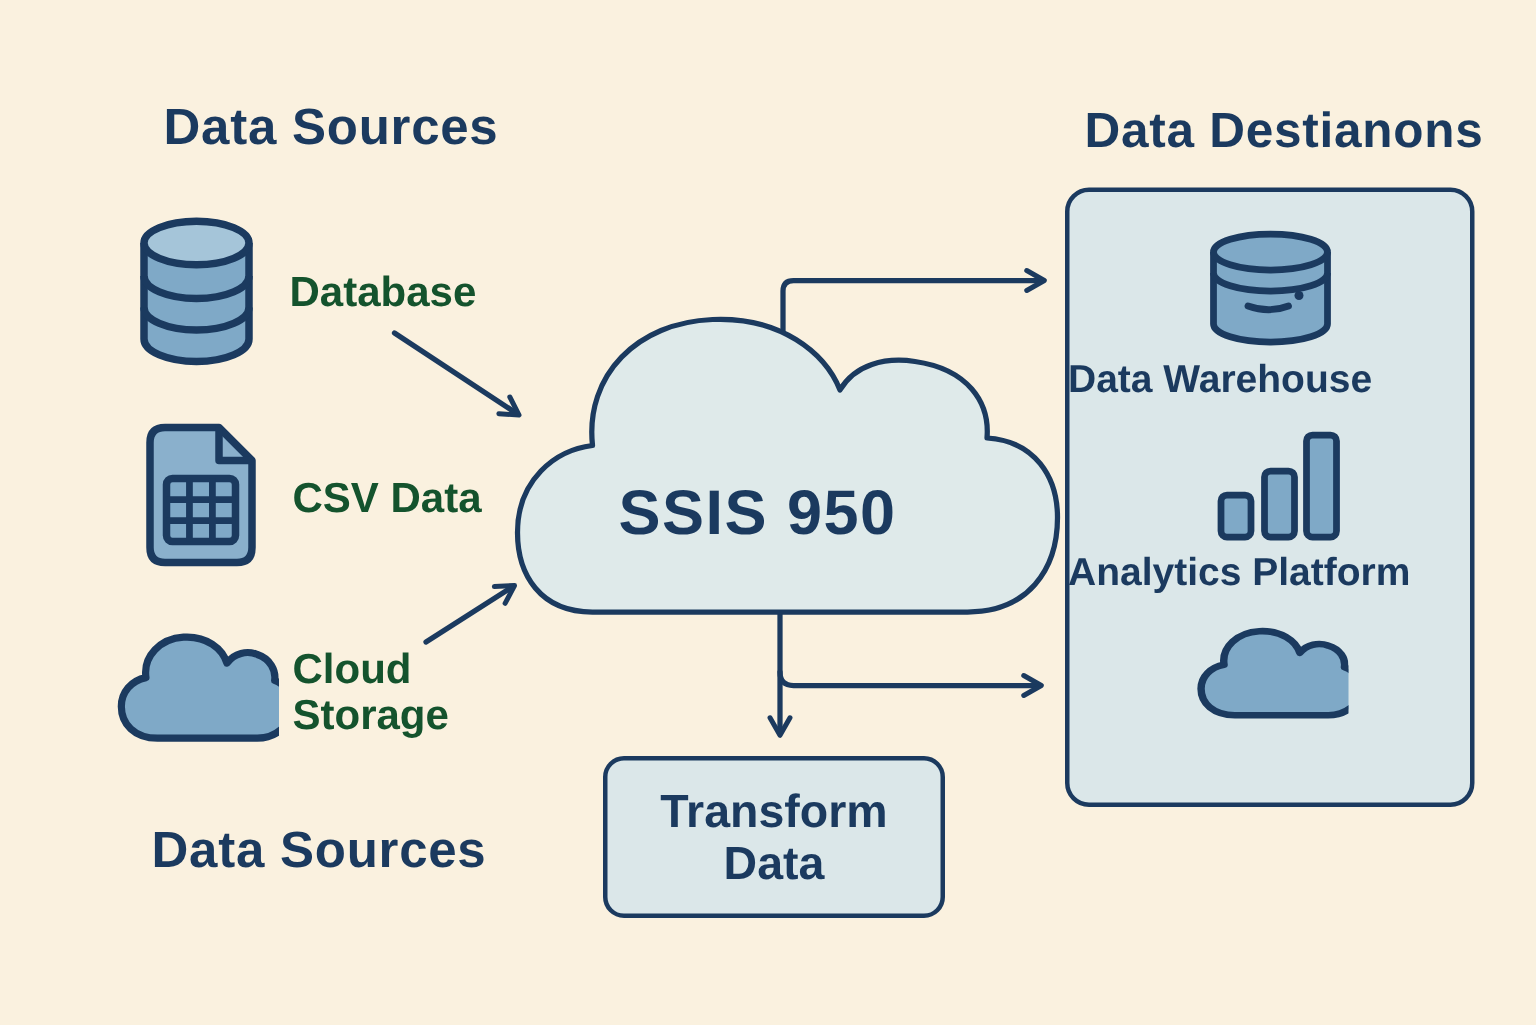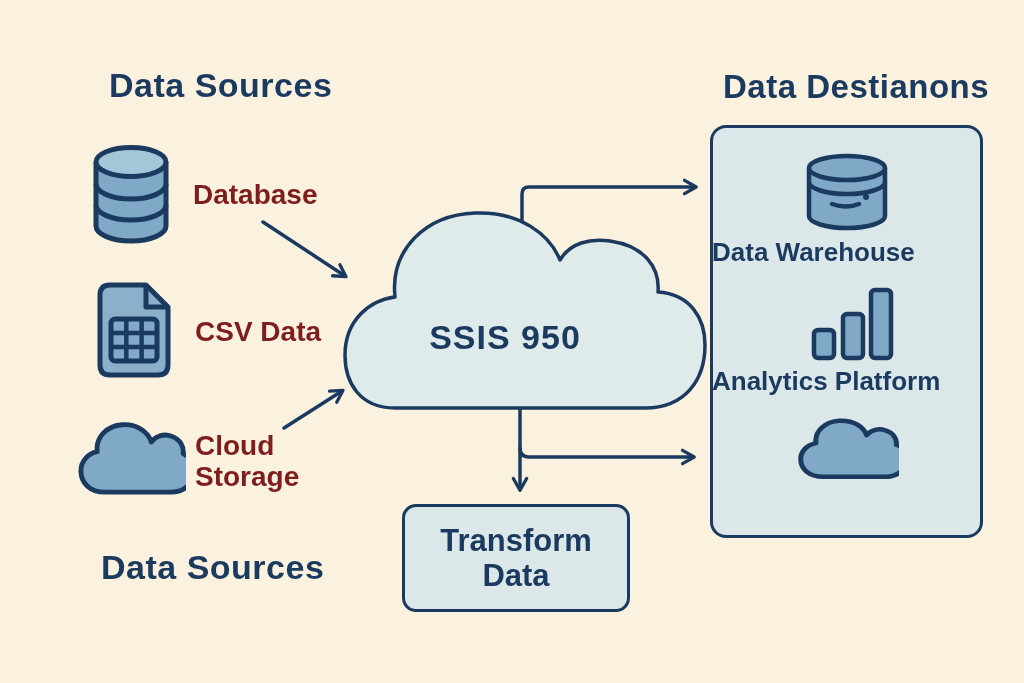--- a/index.html
+++ b/index.html
@@ -10,21 +10,21 @@
     overflow:hidden;
     font-family:"Liberation Sans", sans-serif;
     color:#1B3A5F;
   }
   .abs{position:absolute;}
   .heading{
     font-size:34px;font-weight:700;letter-spacing:0.5px;
     color:#1B3A5F;white-space:nowrap;margin-left:13px;
   }
   .label{
-    font-size:28px;font-weight:700;color:#7f1d1d;line-height:31px;
+    font-size:28px;font-weight:700;color:#14532d;line-height:31px;
   }
   .panel{
     left:710px;top:125px;width:273px;height:413px;
     background:#DBE7E9;border:3px solid #1B3A5F;border-radius:16px;
     box-sizing:border-box;
   }
   .panel-label{
     left:712px;width:270px;
     font-size:26px;font-weight:700;color:#1B3A5F;white-space:nowrap;
   }
@@ -32,21 +32,21 @@
     left:402px;top:504px;width:228px;height:108px;
     background:#DBE7E9;border:3px solid #1B3A5F;border-radius:14px;
     box-sizing:border-box;
     display:flex;align-items:center;justify-content:center;text-align:center;
   }
   .transform-box .txt{
     font-size:31px;font-weight:700;line-height:35px;width:170px;
   }
   .cloud-label{
     left:345px;top:318px;width:320px;text-align:center;
-    font-size:34px;font-weight:700;letter-spacing:1px;white-space:nowrap;
+    font-size:42px;font-weight:700;letter-spacing:1px;white-space:nowrap;
   }
   svg{display:block;}
 </style>
 </head>
 <body>
 
 <div id="canvas">
 
   <svg class="abs" style="left:0;top:0" width="1024" height="683" viewBox="0 0 1024 683">
     <defs>

